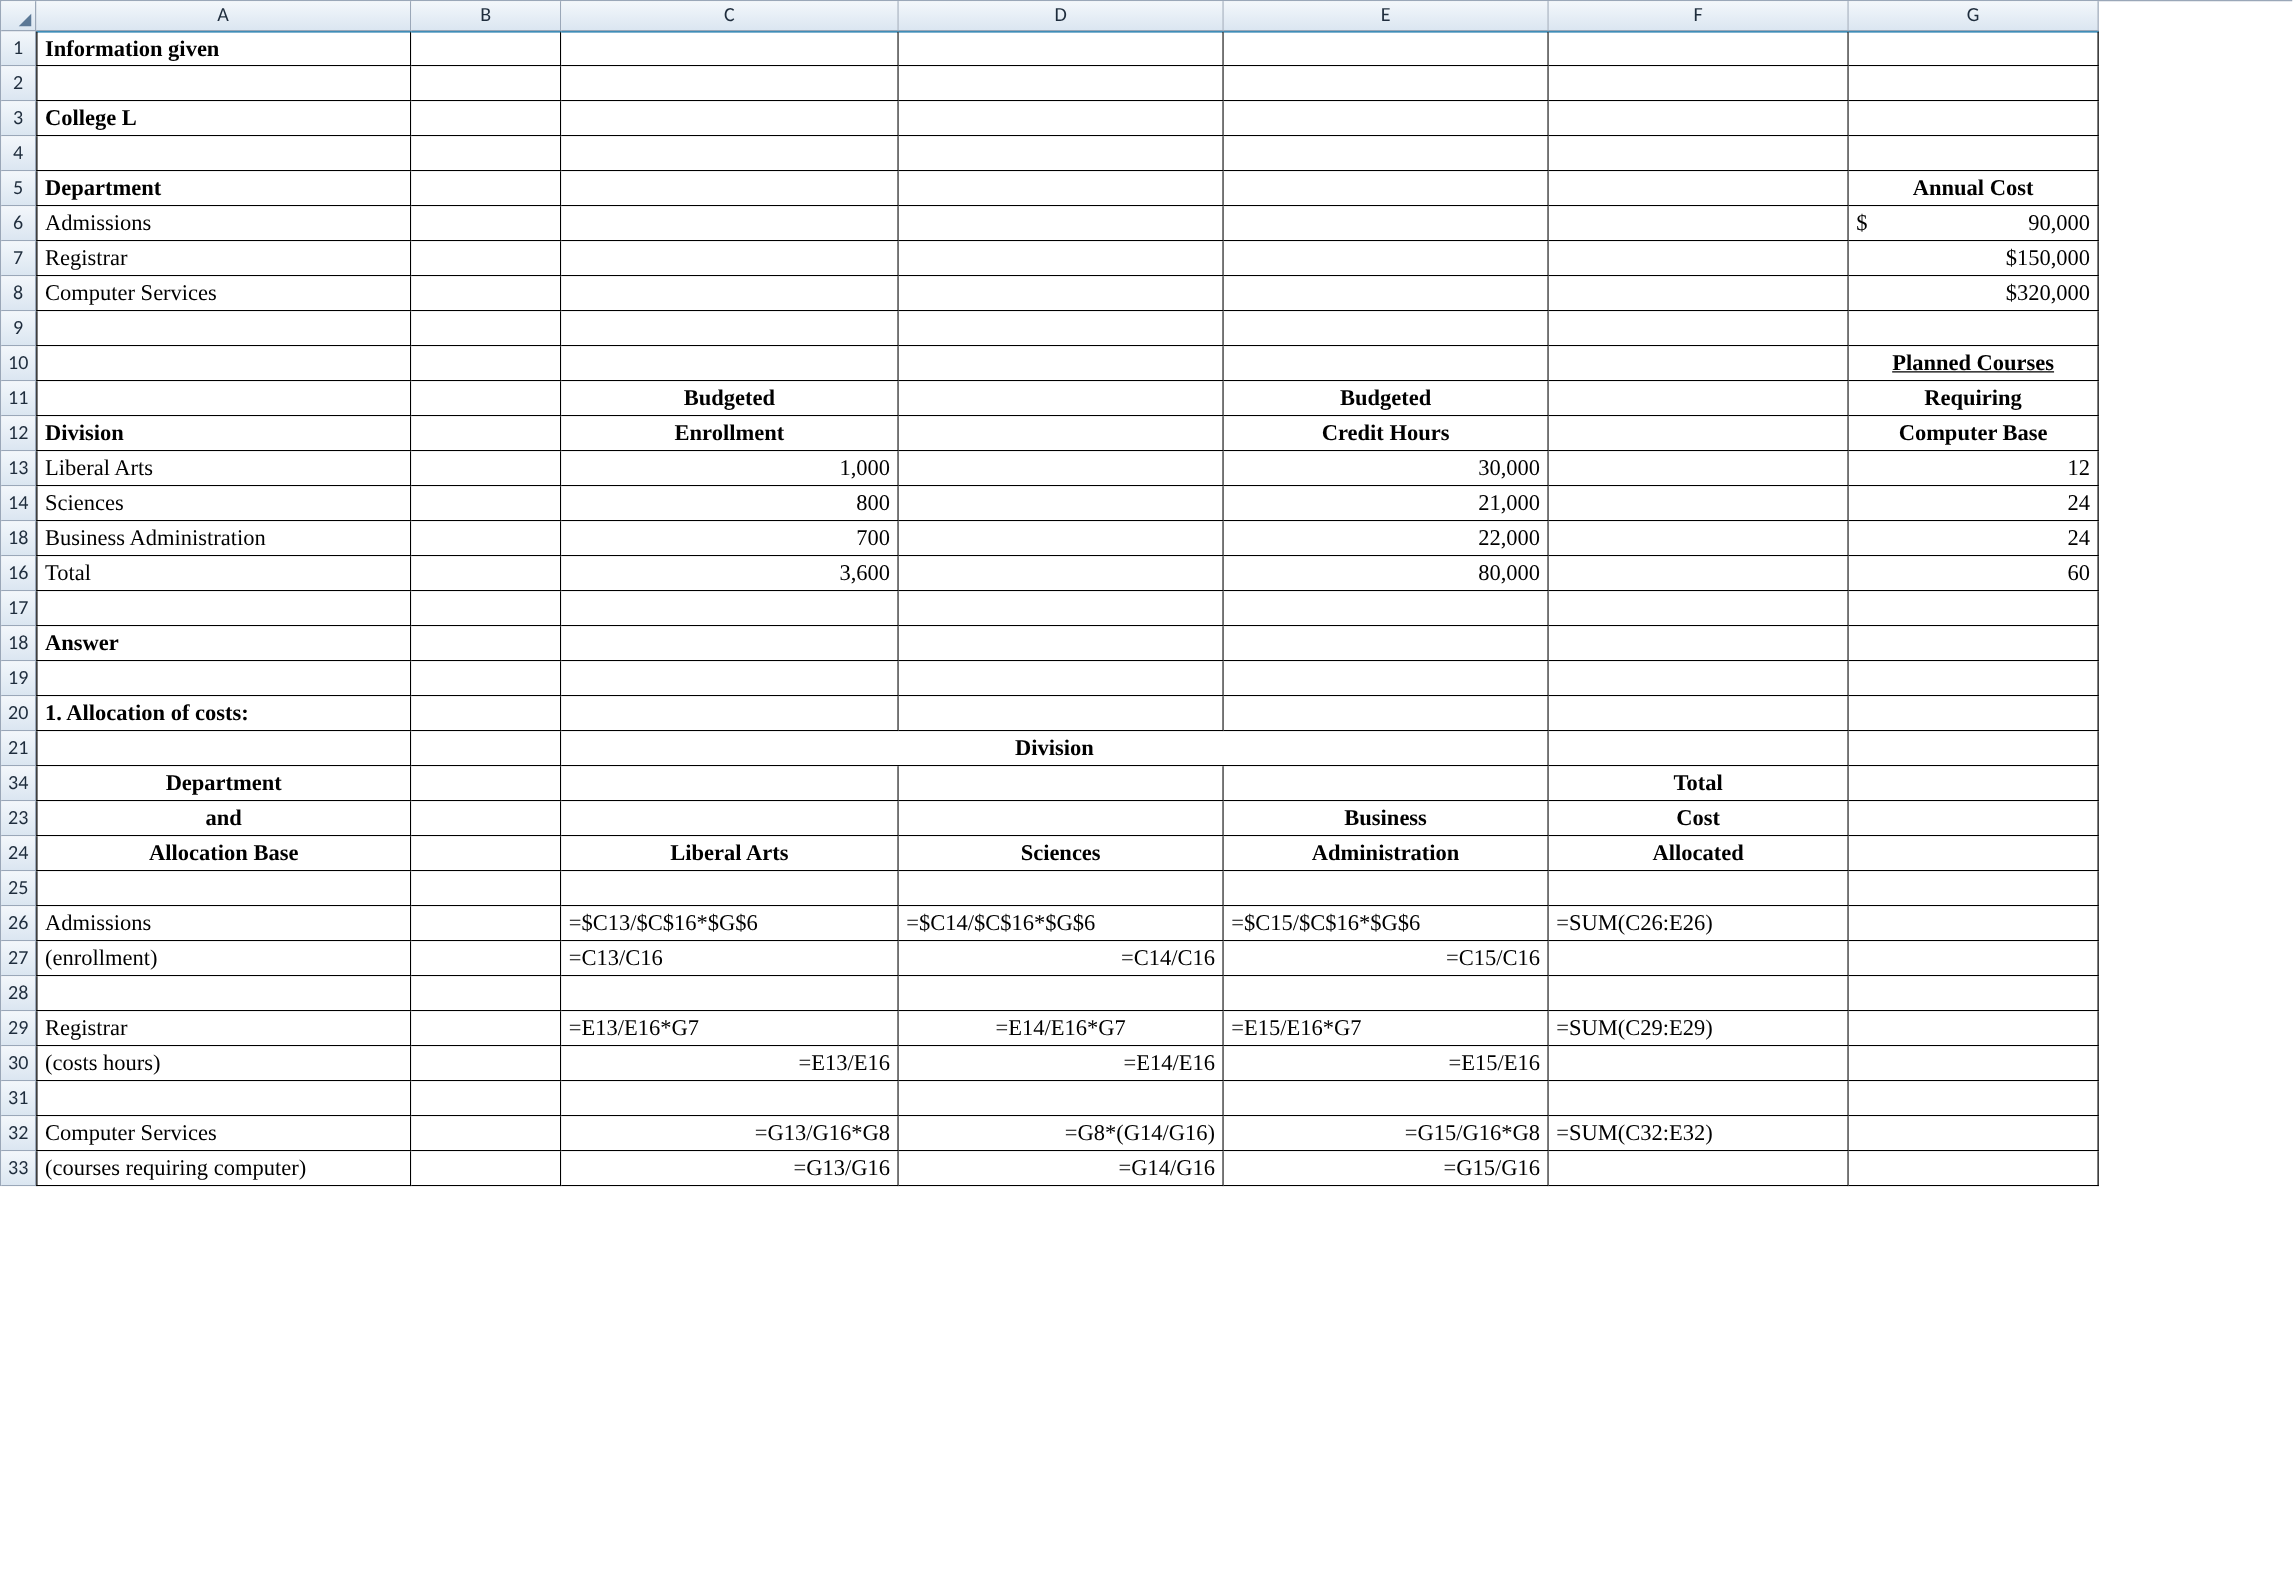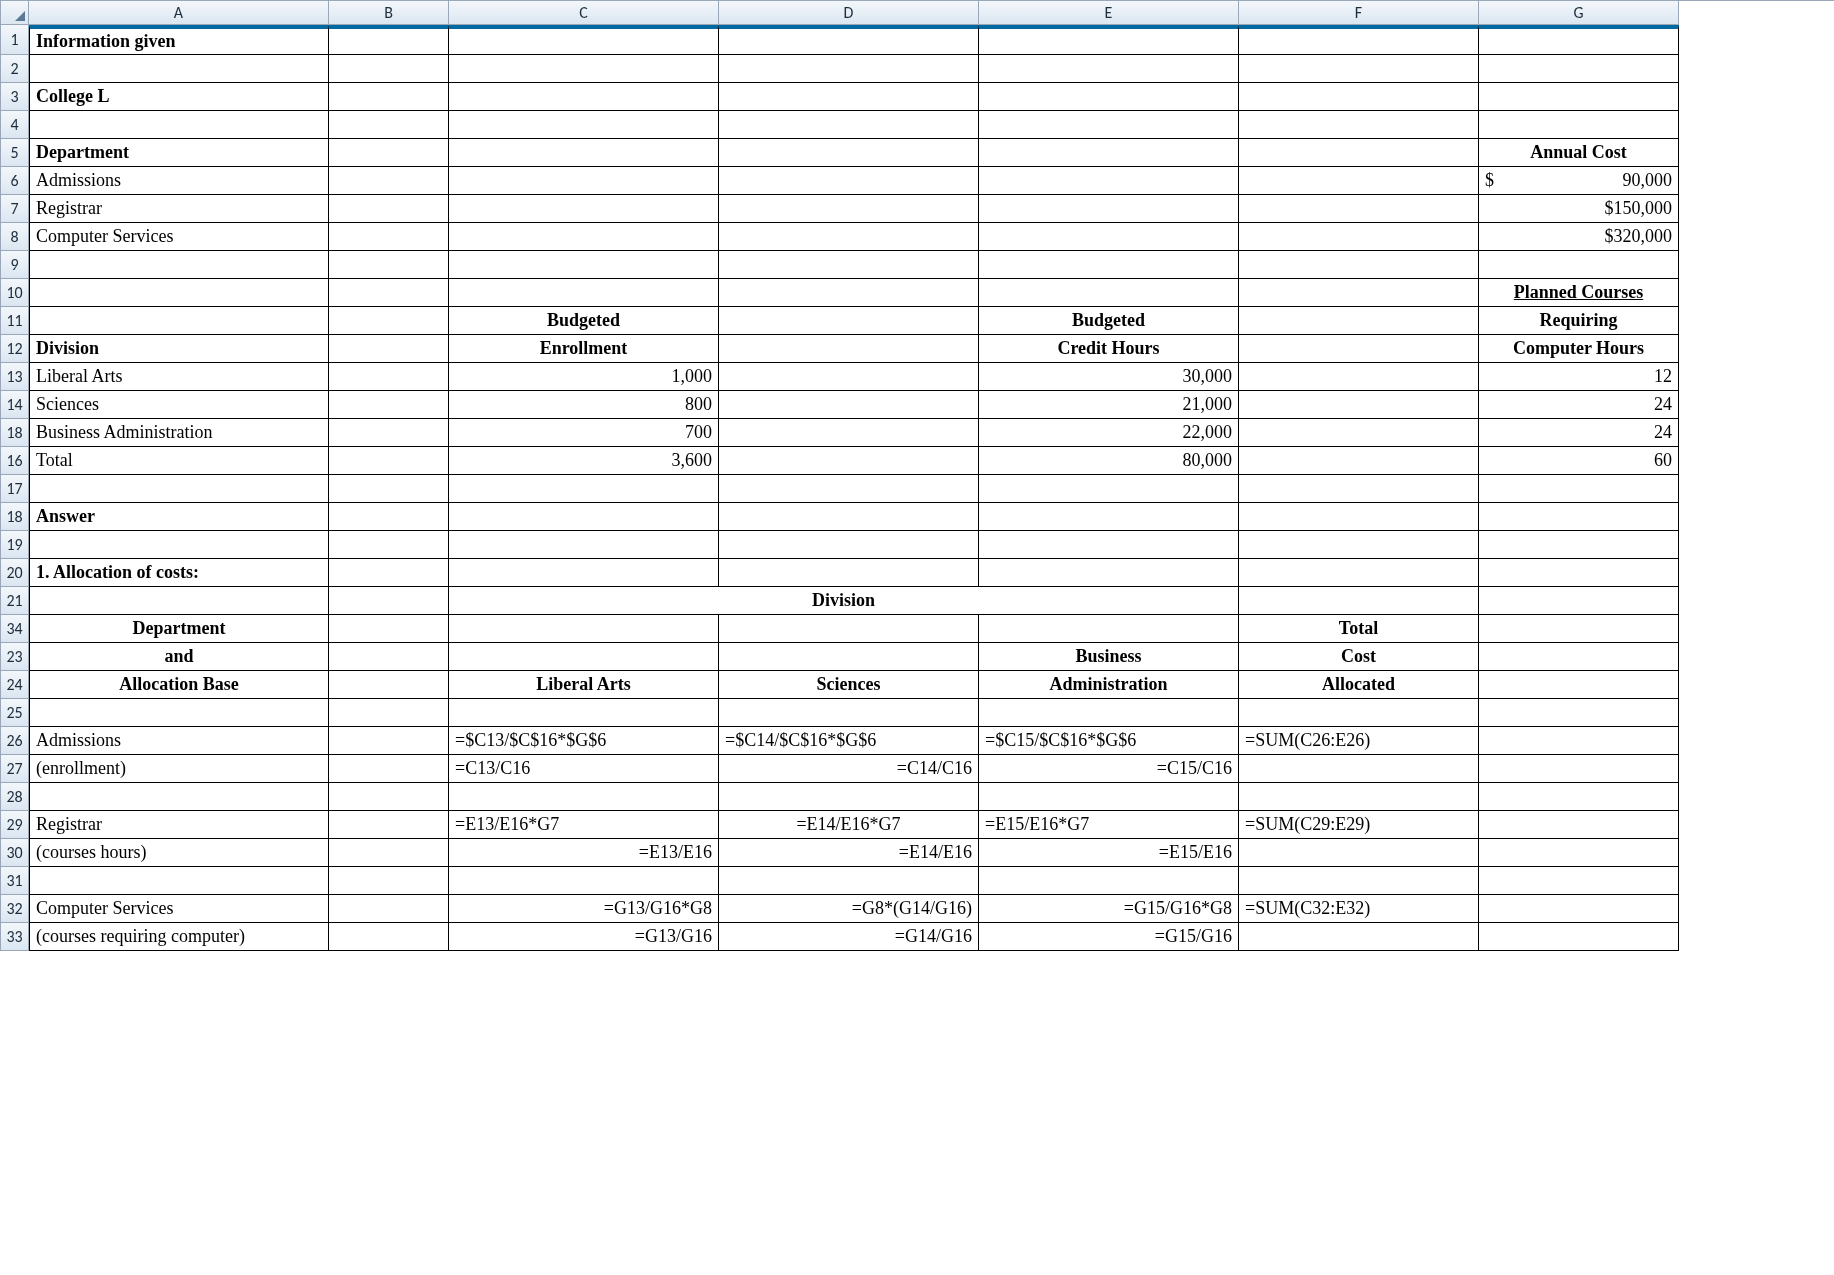--- a/index.html
+++ b/index.html
@@ -46,21 +46,21 @@
     border-bottom: 1px solid #000;
     padding: 2px 6px;
     min-height: 28px;
     display: flex;
     align-items: center;
     background: #fff;
   }
   .cell.right { justify-content: flex-end; }
   .cell.center { justify-content: center; }
   .bold { font-weight: bold; }
-  .topline { border-top: 4px solid #0369a1; }
+  .topline { border-top: 1px solid #0369a1; }
   .leftline { border-left: 1px solid #000; }
   .corner {
     background: linear-gradient(#f3f7fb, #dbe6f1);
     border-right: 1px solid #9aa7b8;
     border-bottom: 1px solid #9aa7b8;
     position: relative;
   }
   .corner::after {
     content: "";
     position: absolute;
@@ -188,21 +188,21 @@
   <div class="cell"></div>
   <div class="cell bold center">Requiring</div>
 
   <div class="rowhdr">12</div>
   <div class="cell bold leftline">Division</div>
   <div class="cell"></div>
   <div class="cell bold center">Enrollment</div>
   <div class="cell"></div>
   <div class="cell bold center">Credit Hours</div>
   <div class="cell"></div>
-  <div class="cell bold center" style="white-space:nowrap;">Computer Hours</div>
+  <div class="cell bold center" style="white-space:nowrap;">Computer Base</div>
 
   <div class="rowhdr">13</div>
   <div class="cell leftline">Liberal Arts</div>
   <div class="cell"></div>
   <div class="cell right">1,000</div>
   <div class="cell"></div>
   <div class="cell right">30,000</div>
   <div class="cell"></div>
   <div class="cell right">12</div>
 
@@ -342,21 +342,21 @@
   <div class="rowhdr">29</div>
   <div class="cell leftline">Registrar</div>
   <div class="cell"></div>
   <div class="cell">=E13/E16*G7</div>
   <div class="cell center">=E14/E16*G7</div>
   <div class="cell">=E15/E16*G7</div>
   <div class="cell">=SUM(C29:E29)</div>
   <div class="cell"></div>
 
   <div class="rowhdr">30</div>
-  <div class="cell leftline">(courses hours)</div>
+  <div class="cell leftline">(costs hours)</div>
   <div class="cell"></div>
   <div class="cell right">=E13/E16</div>
   <div class="cell right">=E14/E16</div>
   <div class="cell right">=E15/E16</div>
   <div class="cell"></div>
   <div class="cell"></div>
 
   <div class="rowhdr">31</div>
   <div class="cell leftline"></div>
   <div class="cell"></div>

